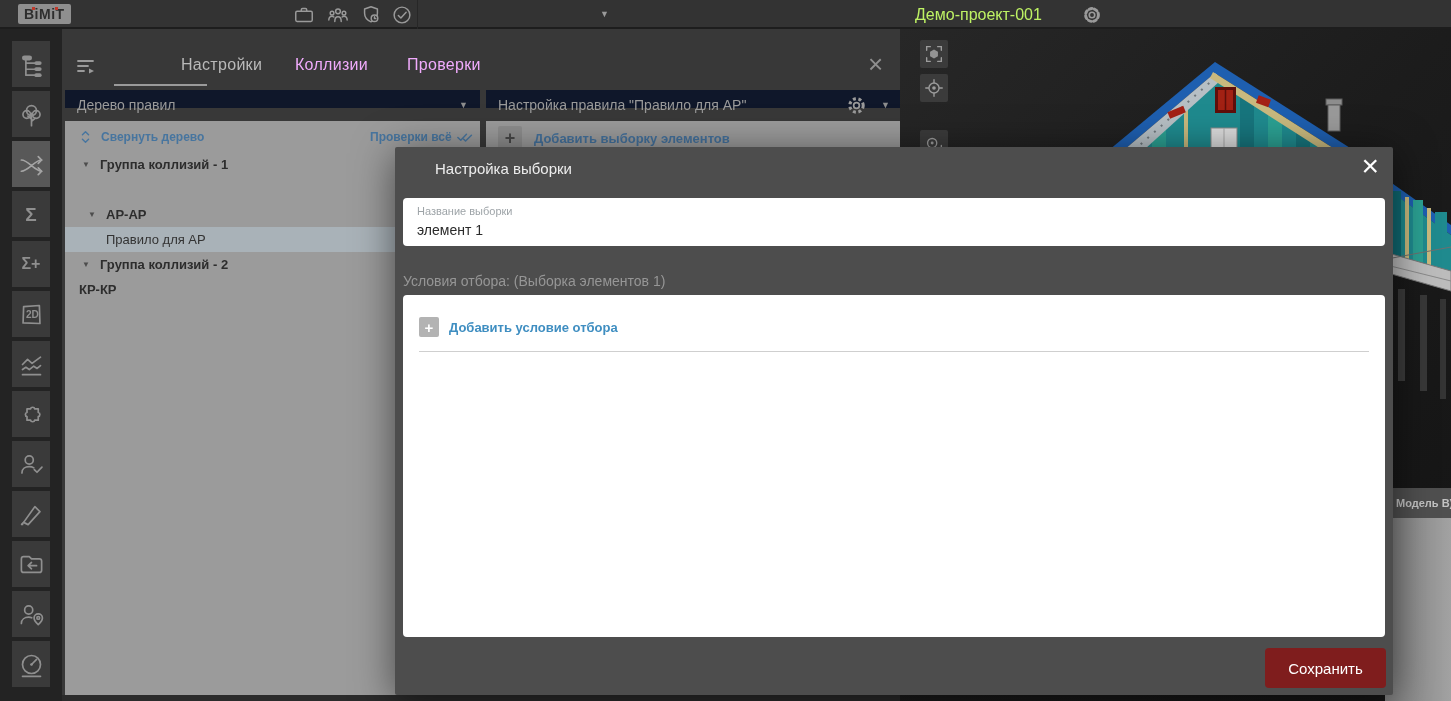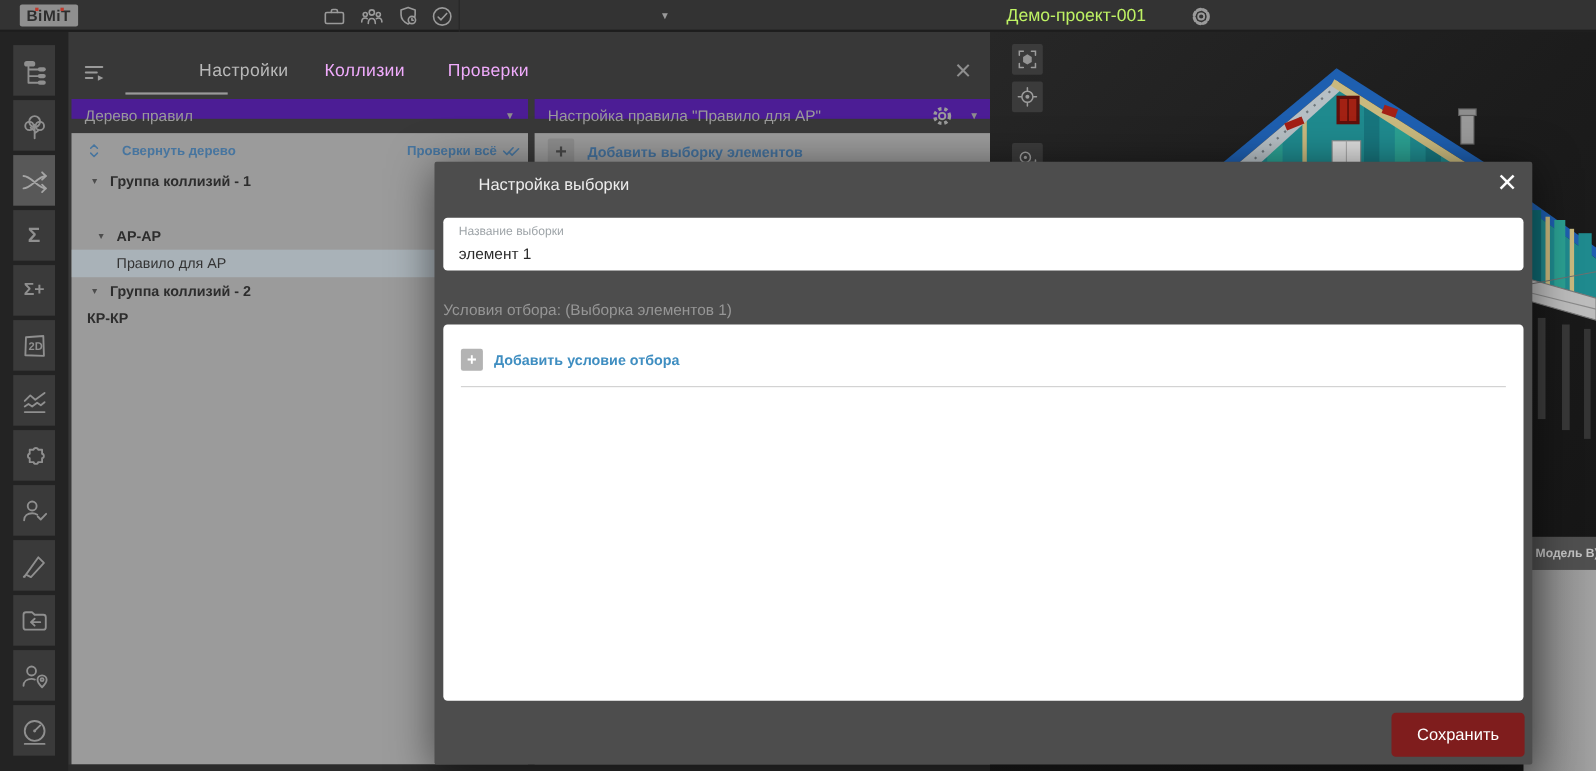--- a/index.html
+++ b/index.html
@@ -30,28 +30,28 @@
   
   .mainpanel { position:absolute; left:62px; top:29px; width:838px; height:672px; background:#383838; z-index:3; }
   .mainpanel .bottomstrip { position:absolute; left:0; bottom:0; width:100%; height:6px; background:#2b2b2b; }
   .menu-ic { position:absolute; left:13px; top:26px; width:24px; height:24px; cursor:pointer; }
   .menu-ic svg { stroke:#9a9a9a; fill:#9a9a9a; stroke-width:1.8; stroke-linecap:round; }
   .tab { position:absolute; top:27px; font-size:16px; letter-spacing:.3px; color:#f0abfc; cursor:pointer; }
   .tab.active { color:#b9b9b9; }
   .tab-underline { position:absolute; left:52px; top:55px; width:93px; height:2px; background:#9a9a9a; }
   .panel-close { position:absolute; left:806px; top:22px; font-size:26px; line-height:26px; color:#8f8f8f; cursor:pointer; }
 
-  .subpanel-hdr { position:absolute; height:18px; background:#4c1d95; }
+  .subpanel-hdr { position:absolute; height:18px; background:#0f172a; }
   .subpanel-hdr .hdr-title { position:absolute; left:12px; top:0; line-height:31px; font-size:14px; color:#9a9a9a; white-space:nowrap; }
   .hdr-caret { position:absolute; top:0; line-height:31px; font-size:9px; color:#8d8d8d; cursor:pointer; }
 
   
   .treepanel { position:absolute; left:3px; top:61px; width:415px; height:605px; }
   .treebody { position:absolute; left:0; top:31px; width:415px; height:574px; background:#9b9b9b; overflow:hidden; }
-  .tree-toolbar-left { position:absolute; left:15px; top:9px; display:flex; align-items:center; gap:20px; color:#47759f; font-size:12px; font-weight:bold; cursor:pointer; }
+  .tree-toolbar-left { position:absolute; left:15px; top:9px; display:flex; align-items:center; gap:10px; color:#47759f; font-size:12px; font-weight:bold; cursor:pointer; }
   .tree-toolbar-right { position:absolute; left:305px; top:9px; display:flex; align-items:center; gap:5px; color:#47759f; font-size:12px; font-weight:bold; cursor:pointer; white-space:nowrap; }
   .tree-toolbar-left svg, .tree-toolbar-right svg { stroke:#47759f; fill:none; stroke-width:1.6; stroke-linecap:round; stroke-linejoin:round; }
   .trow { position:absolute; left:0; width:100%; height:25px; cursor:pointer; }
   .trow.selected { background:#a9b2b8; }
   .trow .tcaret { position:absolute; top:0; line-height:25px; font-size:8px; color:#4d4d4d; }
   .trow .tlabel { position:absolute; top:0; line-height:25px; font-size:13px; color:#333333; white-space:nowrap; }
   .trow.bold .tlabel { font-weight:bold; color:#2d2d2d; }
 
   
   .rulepanel { position:absolute; left:424px; top:61px; width:414px; height:605px; }

